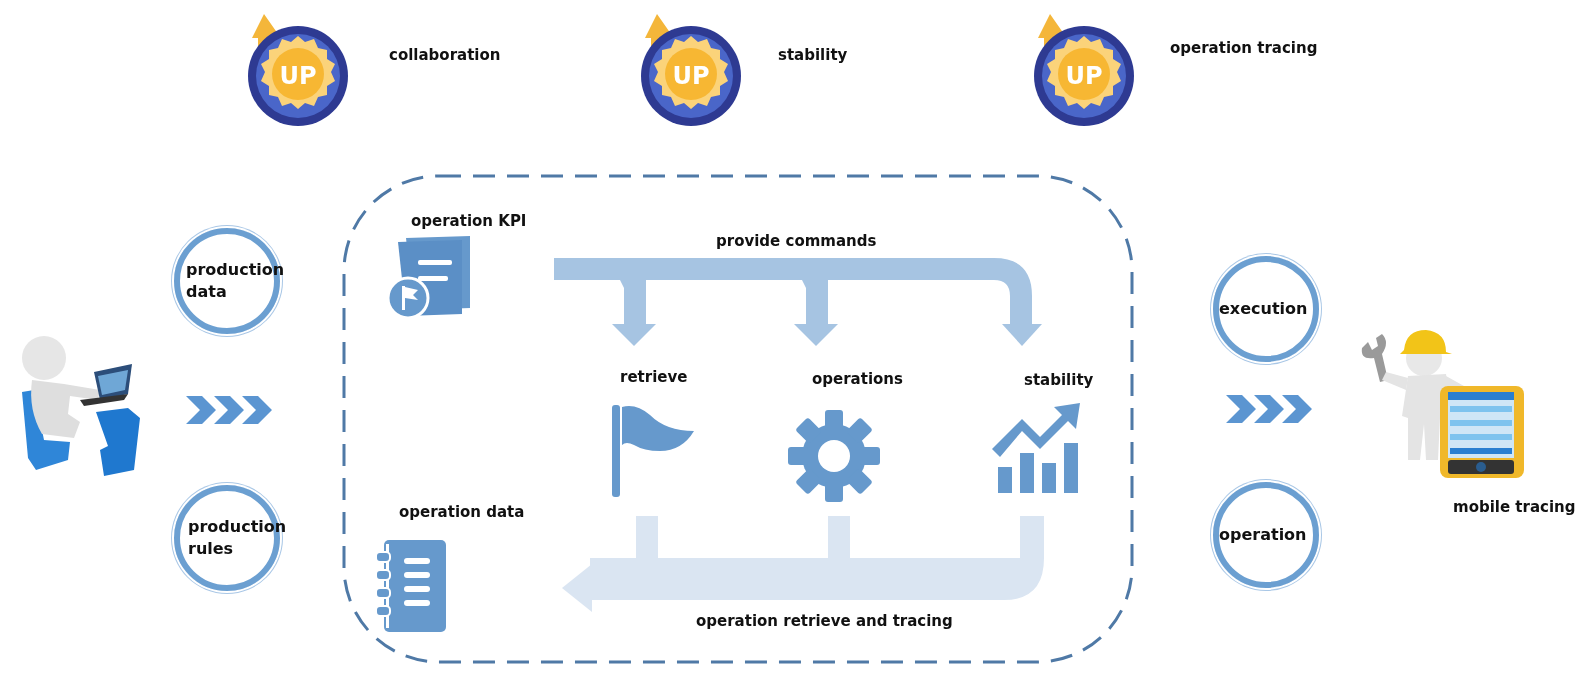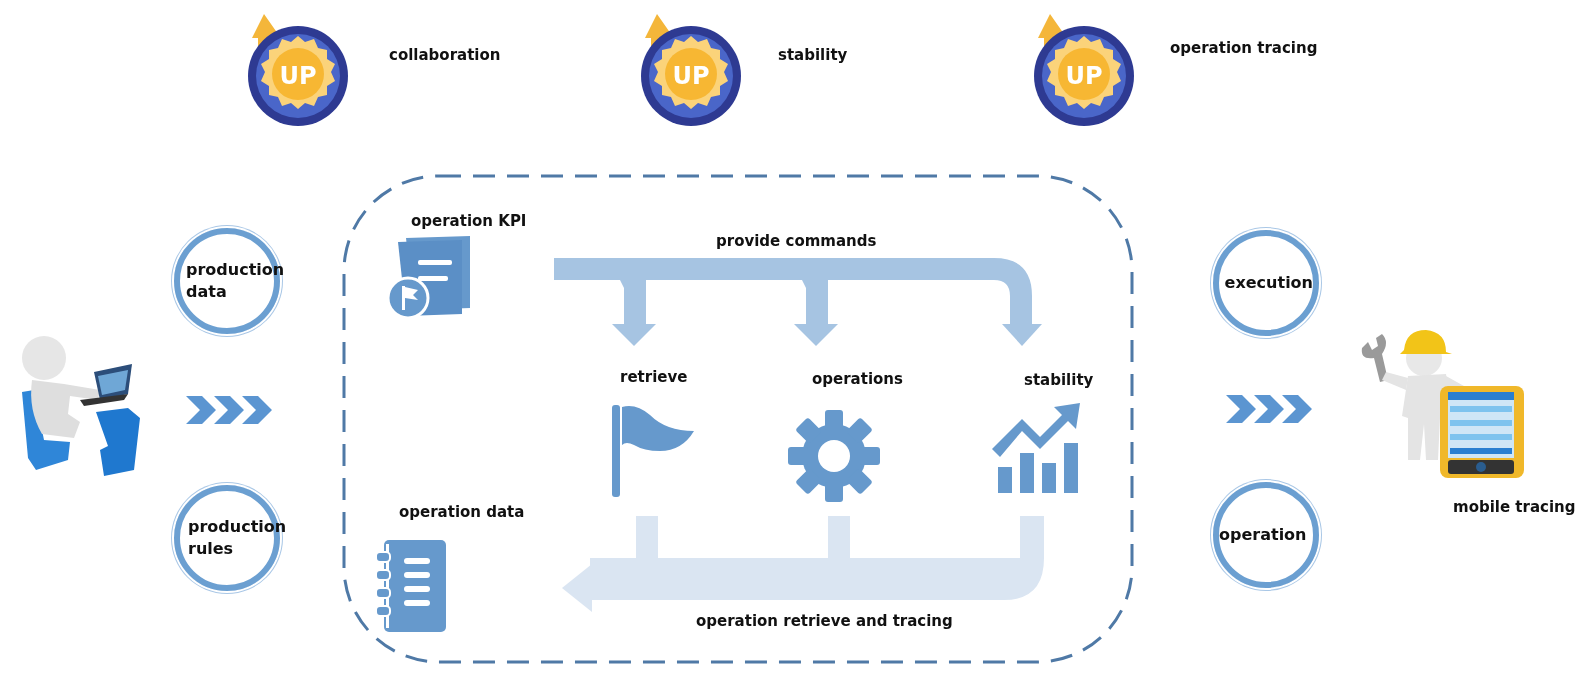--- a/index.html
+++ b/index.html
@@ -188,21 +188,21 @@
     <g fill="#6699cc">
       <rect x="6" y="64" width="14" height="26"></rect>
       <rect x="28" y="50" width="14" height="40"></rect>
       <rect x="50" y="60" width="14" height="30"></rect>
       <rect x="72" y="40" width="14" height="50"></rect>
       <path d="M0 46 L30 16 L48 34 L70 12 L62 4 L88 0 L84 26 L76 18 L48 46 L30 28 L8 54 Z"></path>
     </g>
   </svg>
 </div>
 
-<div class="ring" style="left:1213px;top:230px;justify-content:flex-end;">
+<div class="ring" style="left:1213px;top:256px;justify-content:flex-start;">
   <span>execution</span>
 </div>
 
 <div class="abs" style="left:1226px;top:395px;">
   <svg width="88" height="28" viewBox="0 0 88 28">
     <polygon points="0,0 16,0 30,14 16,28 0,28 14,14" fill="#5b95d1"></polygon>
     <polygon points="28,0 44,0 58,14 44,28 28,28 42,14" fill="#5b95d1"></polygon>
     <polygon points="56,0 72,0 86,14 72,28 56,28 70,14" fill="#5b95d1"></polygon>
   </svg>
 </div>

